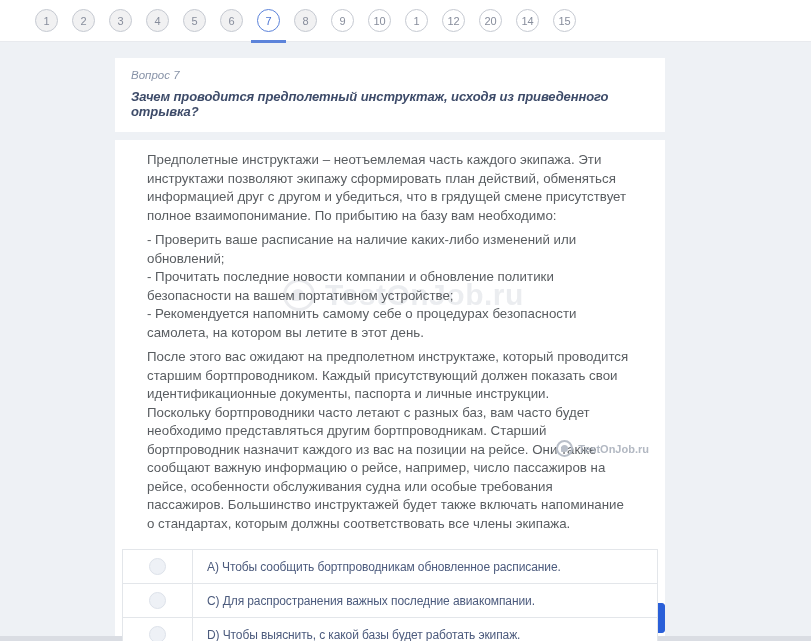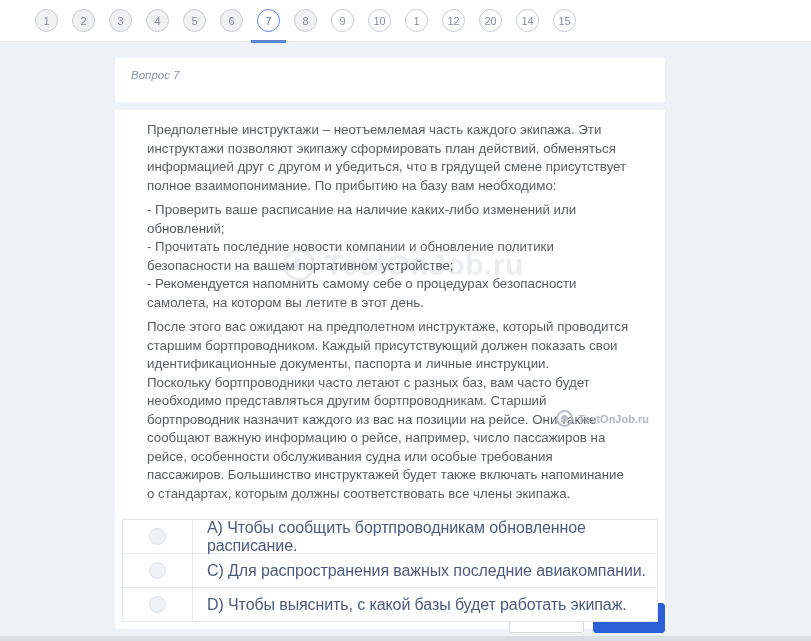--- a/index.html
+++ b/index.html
@@ -63,21 +63,21 @@
   .wm-small .wm-logo{width:17px;height:17px;border-width:2px;border-color:#b9bfc9;}
   .wm-small .wm-logo::after{left:3px;top:3px;width:7px;height:7px;background:#b9bfc9;}
   .wm-small-text{font-size:11px;color:#b2b8c2;font-weight:bold;}
 
   
   .options-table{margin:9px 7px 0;border:1px solid #e3e6ea;background:#ffffff;position:relative;z-index:1;}
   .opt-row{display:flex;border-bottom:1px solid #e3e6ea;height:33px;background:#ffffff;cursor:pointer;}
   .opt-row:last-child{border-bottom:none;}
   .opt-radio-cell{width:70px;border-right:1px solid #e3e6ea;display:flex;align-items:center;justify-content:center;box-sizing:border-box;}
   .radio{width:17px;height:17px;border-radius:50%;background:#eef1f6;border:1px solid #dde2ea;box-sizing:border-box;}
-  .opt-text{flex:1;display:flex;align-items:center;padding-left:14px;font-size:16px;color:#4c5b7d;letter-spacing:-0.1px;}
+  .opt-text{flex:1;display:flex;align-items:center;padding-left:14px;font-size:12px;color:#4c5b7d;letter-spacing:-0.1px;}
 
   
   .footer{position:absolute;top:603px;left:115px;width:550px;display:flex;justify-content:flex-end;gap:9px;}
   .btn{
     height:30px;border-radius:3px;font-size:12px;font-weight:bold;
     display:flex;align-items:center;justify-content:center;
     box-sizing:border-box;cursor:pointer;font-family:"Liberation Sans",sans-serif;
   }
   .btn-solution{background:#ffffff;border:1px solid #d8dade;color:#3b4148;width:75px;}
   .btn-answer{background:#2a5fd8;border:1px solid #2a5fd8;color:#ffffff;width:72px;}
@@ -132,20 +132,21 @@
     </div>
   <div class="qnum">
       <span class="qcircle">15</span>
     </div>
 </div>
 
 <div class="main">
 
   <div class="qcard">
     <div class="qlabel">Вопрос 7</div>
+    <div class="qtitle">Зачем проводится предполетный инструктаж, исходя из приведенного отрывка?</div>
   </div>
 
   <div class="pcard">
 
     <div class="wm-big">
       <span class="wm-logo"></span>
       <span class="wm-big-text">TestOnJob.ru</span>
     </div>
 
     <div class="ptext">

